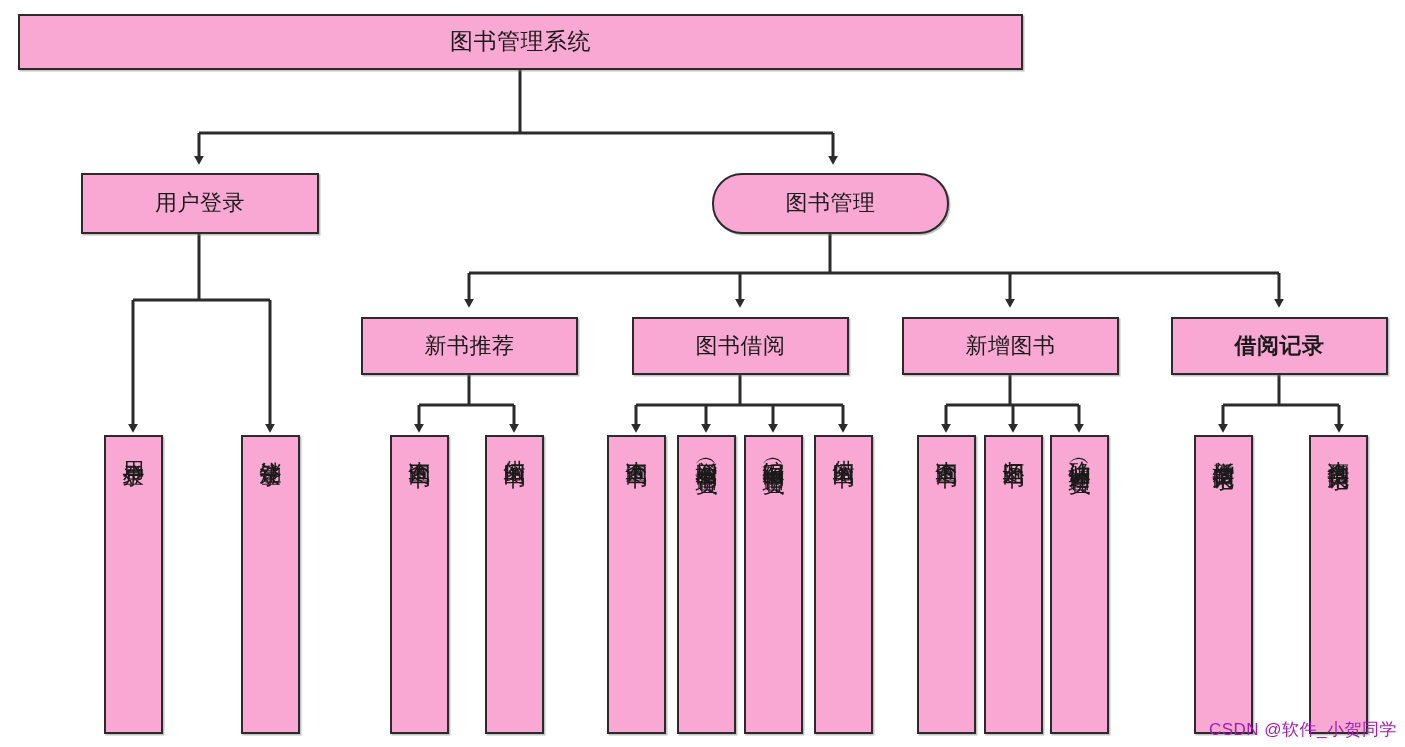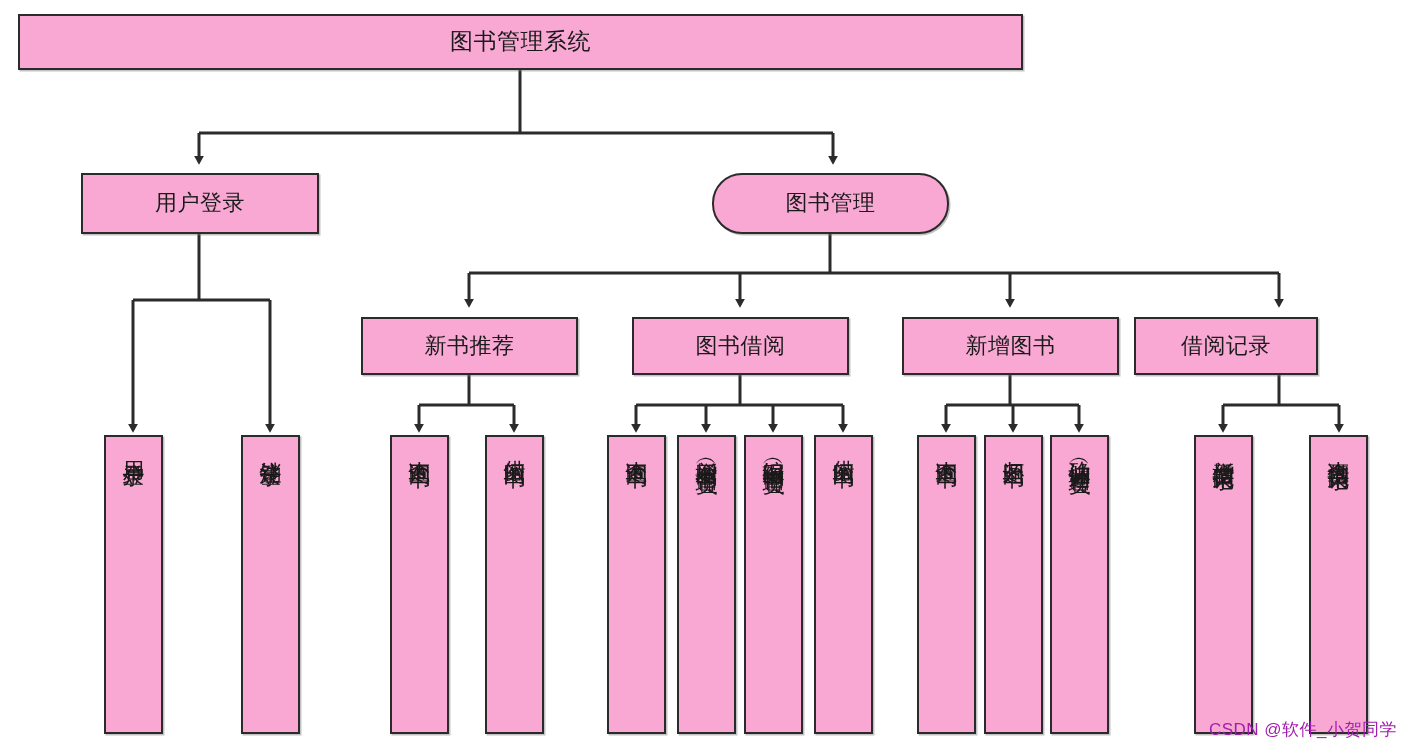--- a/index.html
+++ b/index.html
@@ -140,21 +140,21 @@
 
   <div class="node h" style="left:632px; top:317px; width:217px; height:58px;">
     <span class="label">图书借阅</span>
   </div>
   <div class="node h" style="left:361px; top:317px; width:217px; height:58px;">
     <span class="label">新书推荐</span>
   </div>
   <div class="node h" style="left:902px; top:317px; width:217px; height:58px;">
     <span class="label">新增图书</span>
   </div>
-  <div class="node h" style="left:1134px; top:317px; width:184px; height:58px;">
+  <div class="node h" style="left:1171px; top:317px; width:217px; height:58px;font-weight:bold;">
     <span class="label">借阅记录</span>
   </div>
 
   <div class="node v" style="left:104px; top:435px; width:59px; height:299px;">
     <span class="label">用户登录</span>
   </div>
   <div class="node v" style="left:241px; top:435px; width:59px; height:299px;">
     <span class="label">注销登录</span>
   </div>
 

